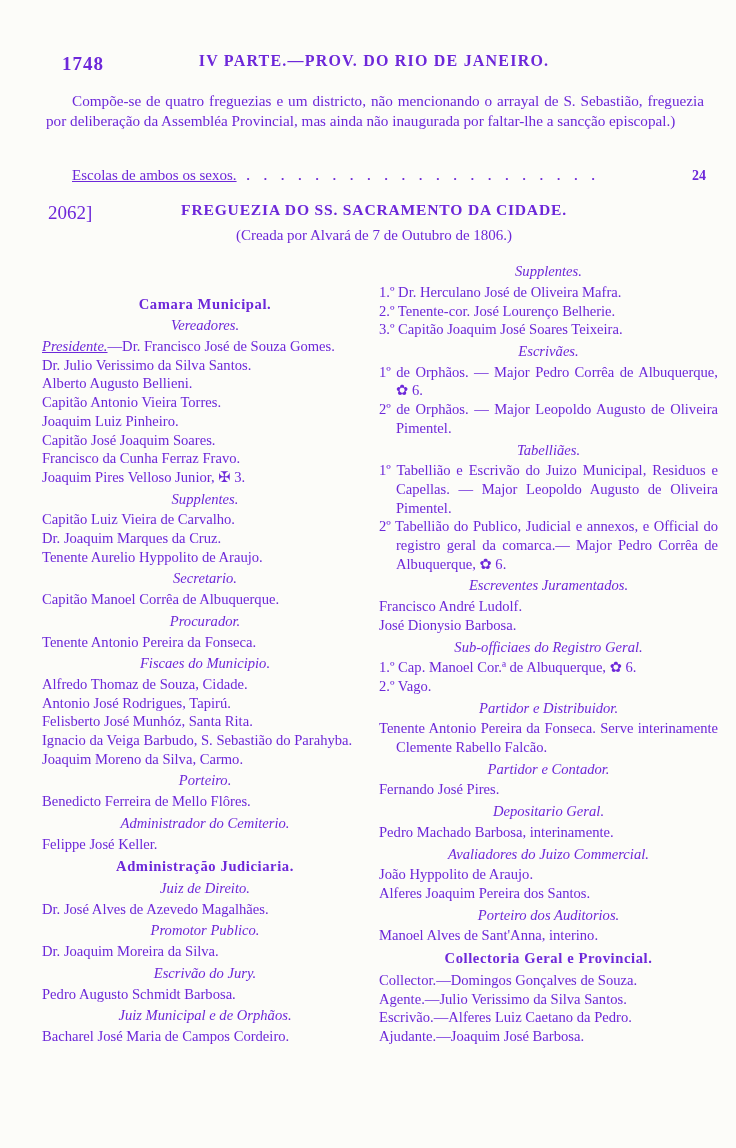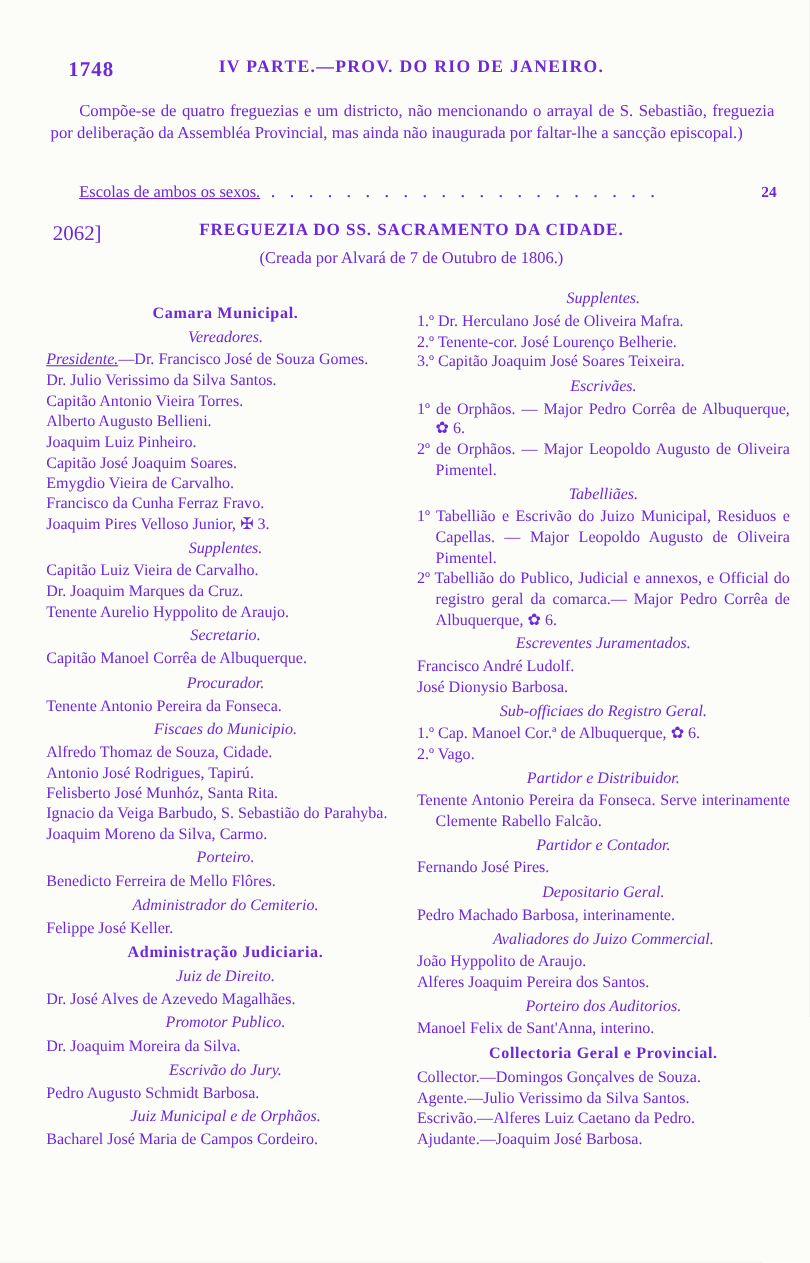--- a/index.html
+++ b/index.html
@@ -158,25 +158,24 @@
   </div>
 
   <div class="section-subtitle">(Creada por Alvará de 7 de Outubro de 1806.)</div>
 
   <div class="columns">
     <div class="col col-left">
         <div class="h-bold">Camara Municipal.</div>
         <div class="h-italic">Vereadores.</div>
         <div class="entry"><em>Presidente.</em>—Dr. Francisco José de Souza Gomes.</div>
         <div class="entry">Dr. Julio Verissimo da Silva Santos.</div>
+        <div class="entry">Alberto Augusto Bellieni.</div>
         <div class="entry">Capitão Antonio Vieira Torres.</div>
-        <div class="entry">Alberto Augusto Bellieni.</div>
         <div class="entry">Joaquim Luiz Pinheiro.</div>
         <div class="entry">Capitão José Joaquim Soares.</div>
-        <div class="entry">Emygdio Vieira de Carvalho.</div>
         <div class="entry">Francisco da Cunha Ferraz Fravo.</div>
         <div class="entry">Joaquim Pires Velloso Junior, ✠ 3.</div>
         <div class="h-italic">Supplentes.</div>
         <div class="entry">Capitão Luiz Vieira de Carvalho.</div>
         <div class="entry">Dr. Joaquim Marques da Cruz.</div>
         <div class="entry">Tenente Aurelio Hyppolito de Araujo.</div>
         <div class="h-italic">Secretario.</div>
         <div class="entry">Capitão Manoel Corrêa de Albuquerque.</div>
         <div class="h-italic">Procurador.</div>
         <div class="entry">Tenente Antonio Pereira da Fonseca.</div>
@@ -221,21 +220,21 @@
         <div class="h-italic">Partidor e Distribuidor.</div>
         <div class="entry">Tenente Antonio Pereira da Fonseca. Serve interinamente Clemente Rabello Falcão.</div>
         <div class="h-italic">Partidor e Contador.</div>
         <div class="entry">Fernando José Pires.</div>
         <div class="h-italic">Depositario Geral.</div>
         <div class="entry">Pedro Machado Barbosa, interinamente.</div>
         <div class="h-italic">Avaliadores do Juizo Commercial.</div>
         <div class="entry">João Hyppolito de Araujo.</div>
         <div class="entry">Alferes Joaquim Pereira dos Santos.</div>
         <div class="h-italic">Porteiro dos Auditorios.</div>
-        <div class="entry">Manoel Felix de Sant'Anna, interino.</div>
+        <div class="entry">Manoel Alves de Sant'Anna, interino.</div>
         <div class="h-bold">Collectoria Geral e Provincial.</div>
         <div class="entry">Collector.—Domingos Gonçalves de Souza.</div>
         <div class="entry">Agente.—Julio Verissimo da Silva Santos.</div>
         <div class="entry">Escrivão.—Alferes Luiz Caetano da Pedro.</div>
         <div class="entry">Ajudante.—Joaquim José Barbosa.</div>
       </div>
   </div>
 
 </div>
 

